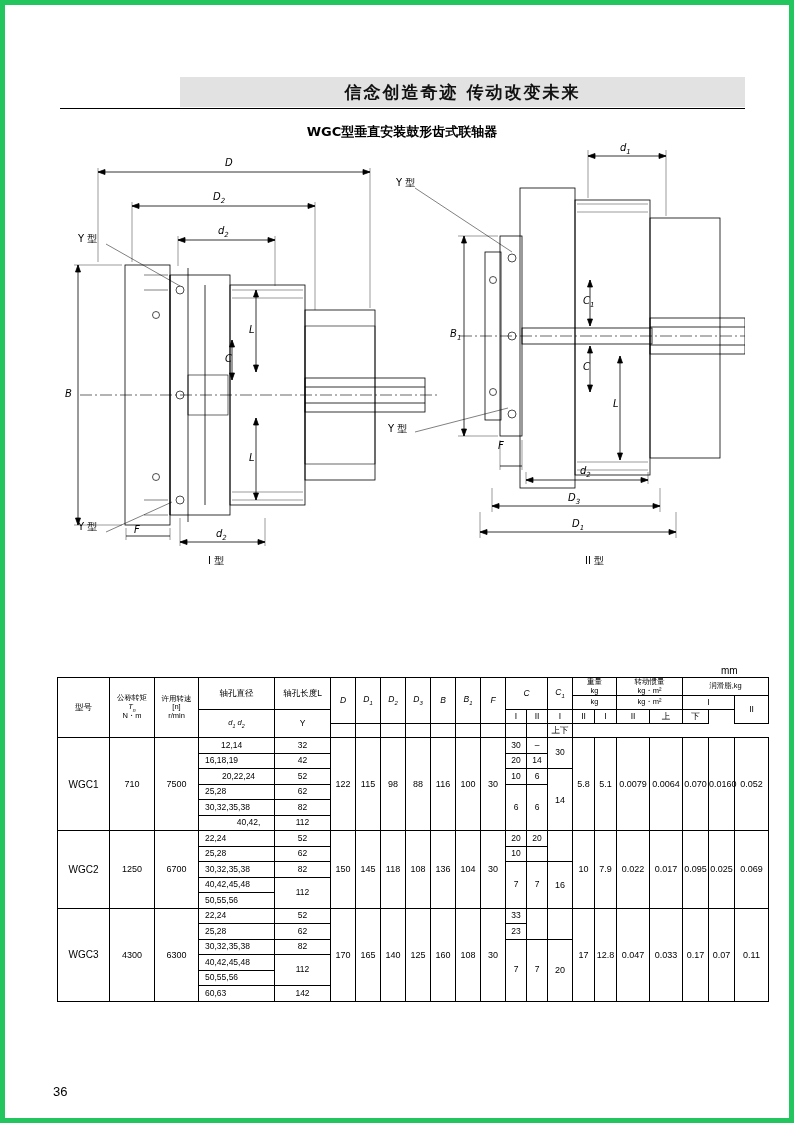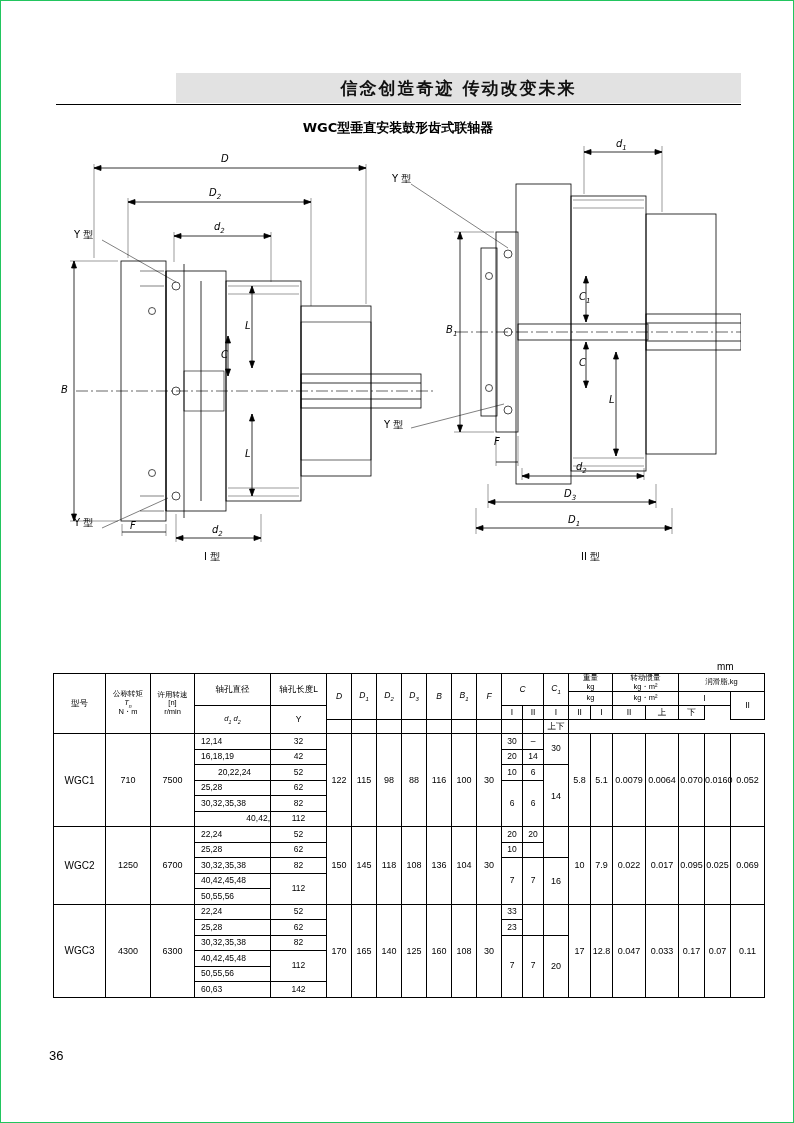--- a/index.html
+++ b/index.html
@@ -6,21 +6,21 @@
   body{
     width:794px;height:1123px;
     background:#ffffff;
     font-family:"Liberation Sans", sans-serif;
     color:#000;
     position:relative;
     overflow:hidden;
   }
   .page{
     position:absolute;inset:0;
-    border:1px solid #22c55e;
+    border:5px solid #22c55e;
     box-sizing:border-box;
   }
   
   .banner{
     position:absolute;left:175px;top:72px;width:565px;height:30px;
     background:#e2e2e2;
     display:flex;align-items:center;justify-content:center;
   }
   .banner-text{
     font-family:"DejaVu Sans", sans-serif;
@@ -70,21 +70,21 @@
     line-height:1.15;
     font-weight:normal;
   }
   .hdr{height:14px;}
   .sub-rows td{height:14.5px;}
   .model-cell{font-size:10px;}
   .tiny{font-size:7.5px;}
   .mid{font-size:9px;}
   
   .pageno{
-    position:absolute;left:48px;top:1047px;font-size:13px;
+    position:absolute;left:48px;top:1079px;font-size:13px;
   }
   .lbl{font-style:italic;}
   sub{font-size:70%;}
 </style>
 </head>
 <body>
 
 <div class="page">
 
   <div class="banner">
@@ -389,21 +389,21 @@
           <td></td>
           <td>上下</td>
         </tr>
       </thead>
       <tbody>
 
         <tr class="sub-rows">
           <td rowspan="6" class="model-cell">WGC1</td>
           <td rowspan="6" class="mid">710</td>
           <td rowspan="6" class="mid">7500</td>
-          <td style="text-align:left;padding-left:6px">12,14</td>
+          <td style="text-align:left;padding-left:22px">12,14</td>
           <td>32</td>
           <td rowspan="6" class="mid">122</td>
           <td rowspan="6" class="mid">115</td>
           <td rowspan="6" class="mid">98</td>
           <td rowspan="6" class="mid">88</td>
           <td rowspan="6" class="mid">116</td>
           <td rowspan="6" class="mid">100</td>
           <td rowspan="6" class="mid">30</td>
           <td>30</td>
           <td>–</td>
@@ -433,21 +433,21 @@
           <td style="text-align:left;padding-left:6px">25,28</td>
           <td>62</td>
           <td rowspan="3" style="border-bottom:1px solid #000">6</td>
           <td rowspan="3">6</td>
         </tr>
         <tr class="sub-rows">
           <td style="text-align:left;padding-left:6px">30,32,35,38</td>
           <td>82</td>
         </tr>
         <tr class="sub-rows">
-          <td style="text-align:right;padding-left:24px">40,42,</td>
+          <td style="text-align:center;padding-left:24px">40,42,</td>
           <td>112</td>
         </tr>
 
         <tr class="sub-rows">
           <td rowspan="5" class="model-cell">WGC2</td>
           <td rowspan="5" class="mid">1250</td>
           <td rowspan="5" class="mid">6700</td>
           <td style="text-align:left;padding-left:6px">22,24</td>
           <td>52</td>
           <td rowspan="5" class="mid">150</td>

